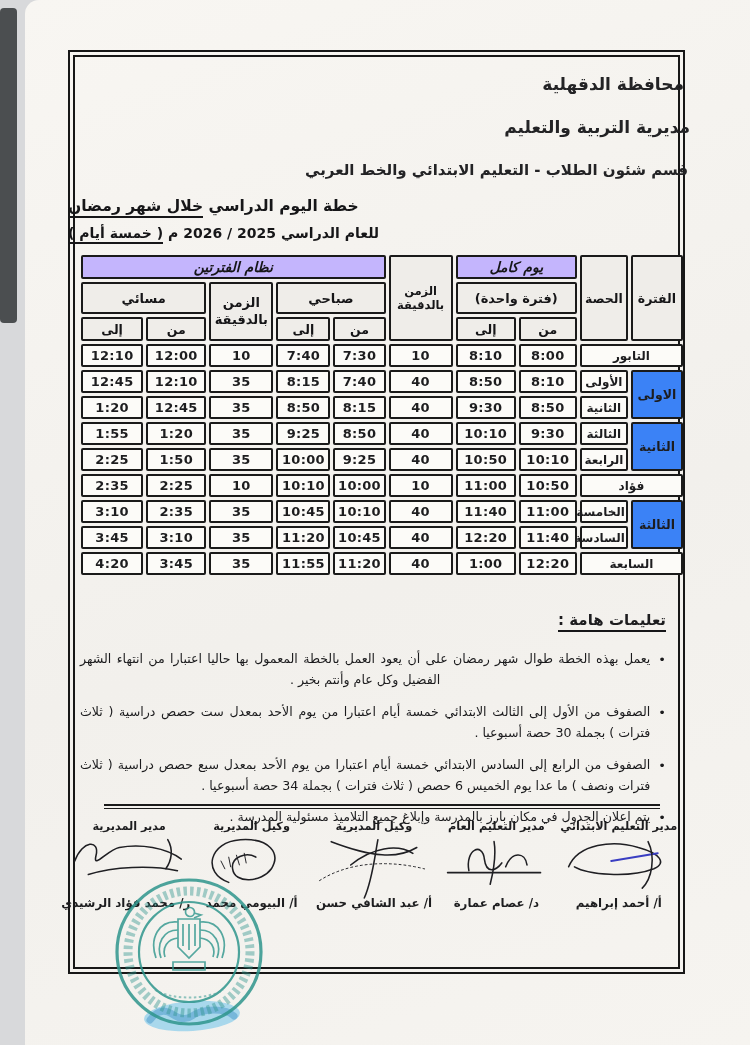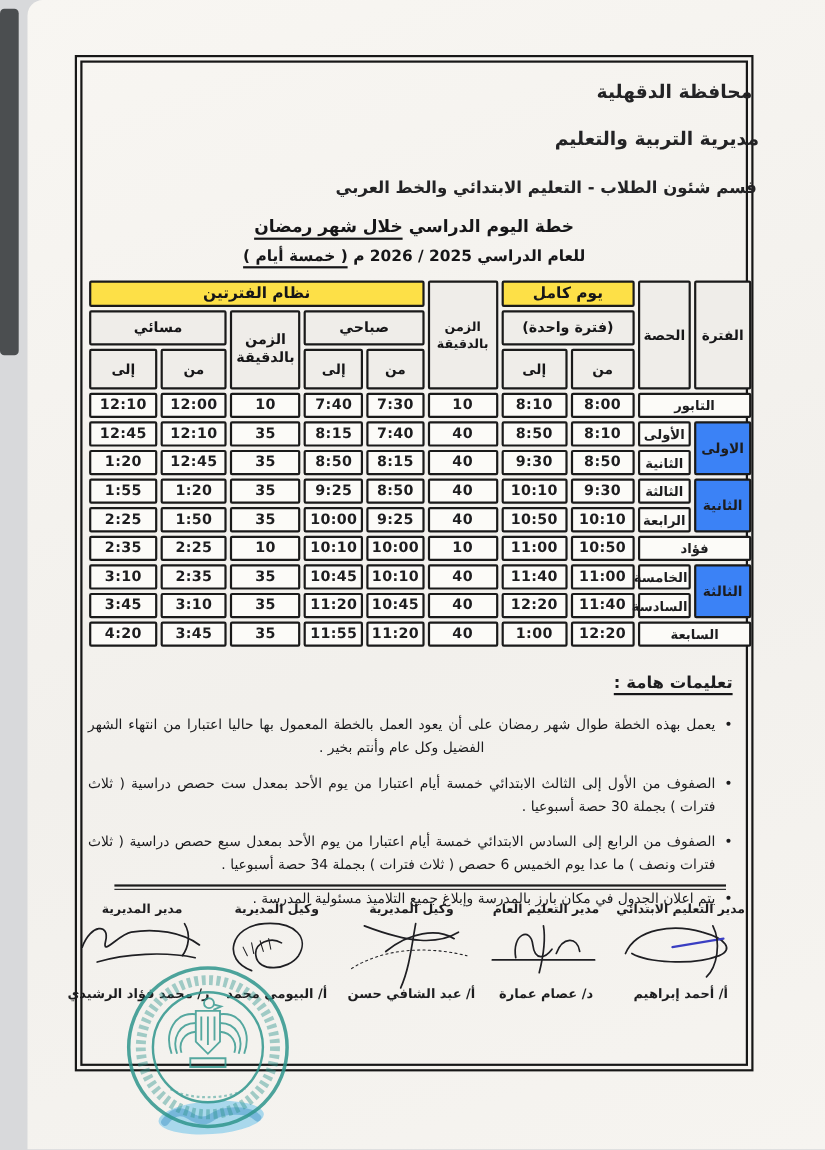--- a/index.html
+++ b/index.html
@@ -14,34 +14,34 @@
   .page{position:absolute;left:25px;top:0;right:0;bottom:0;
     background:linear-gradient(160deg,#f8f6f2 0%,#f2f0ec 55%,#f6f4f0 100%);
     border-top-left-radius:14px;}
   .frame{position:absolute;left:68px;top:50px;width:617px;height:924px;
     border:7px double #171717;box-sizing:border-box;}
   
   .hdr{position:absolute;font-weight:bold;white-space:nowrap;color:#232325;}
   .hdr1{top:74px;right:66px;font-size:17px;}
   .hdr2{top:117px;right:60px;font-size:17px;}
   .hdr3{top:161px;right:62px;font-size:15px;}
-  .doc-title,.doc-subtitle{position:absolute;left:68px;width:617px;text-align:center;font-weight:bold;color:#161618;}
+  .doc-title,.doc-subtitle{position:absolute;left:68px;width:617px;text-align:left;font-weight:bold;color:#161618;}
   .doc-title{top:197px;font-size:15.5px;}
   .doc-subtitle{top:225px;font-size:14px;}
   .u{border-bottom:2px solid #161618;padding-bottom:1px;}
   
   table.tt{position:absolute;left:78px;top:252px;width:608px;
     border-collapse:separate;border-spacing:3px;table-layout:fixed;}
   .tt th,.tt td{border:2px solid #1a1a1a;background:#fcfbf8;border-radius:2px;
     padding:0 1px;text-align:center;vertical-align:middle;box-sizing:border-box;}
   .tt th{background:#efede9;font-size:12.5px;font-weight:bold;color:#161618;}
   .tt tr.hA th{height:24px;}
   .tt tr.hB th{height:32px;font-size:13px;}
-  .tt tr.hC th{height:37px;font-size:12.5px;margin-top:48px;}
-  .tt th.big{background:#fde047;font-size:14px;}
+  .tt tr.hC th{height:24px;font-size:12.5px;margin-top:48px;}
+  .tt th.big{background:#c4b5fd;font-size:14px;font-style:italic;}
   .tt th.vhead{font-size:11.5px;line-height:1.25;}
   .tt td{height:23px;font-weight:bold;}
   .tt td.num{direction:ltr;font-size:13px;letter-spacing:.3px;}
   .tt td.lbl{font-size:12px;}
   .tt td.period{font-size:12.5px;background:#3b82f6;}
   
   .notes{position:absolute;right:84px;top:610px;width:586px;}
   .notes-title{display:inline-block;font-size:15px;font-weight:bold;margin-bottom:6px;}
   .note{display:flex;gap:8px;margin-top:10px;font-size:12.6px;line-height:1.7;color:#1b1b1d;}
   .note .bullet{flex:0 0 auto;font-size:13px;margin-top:1px;}

